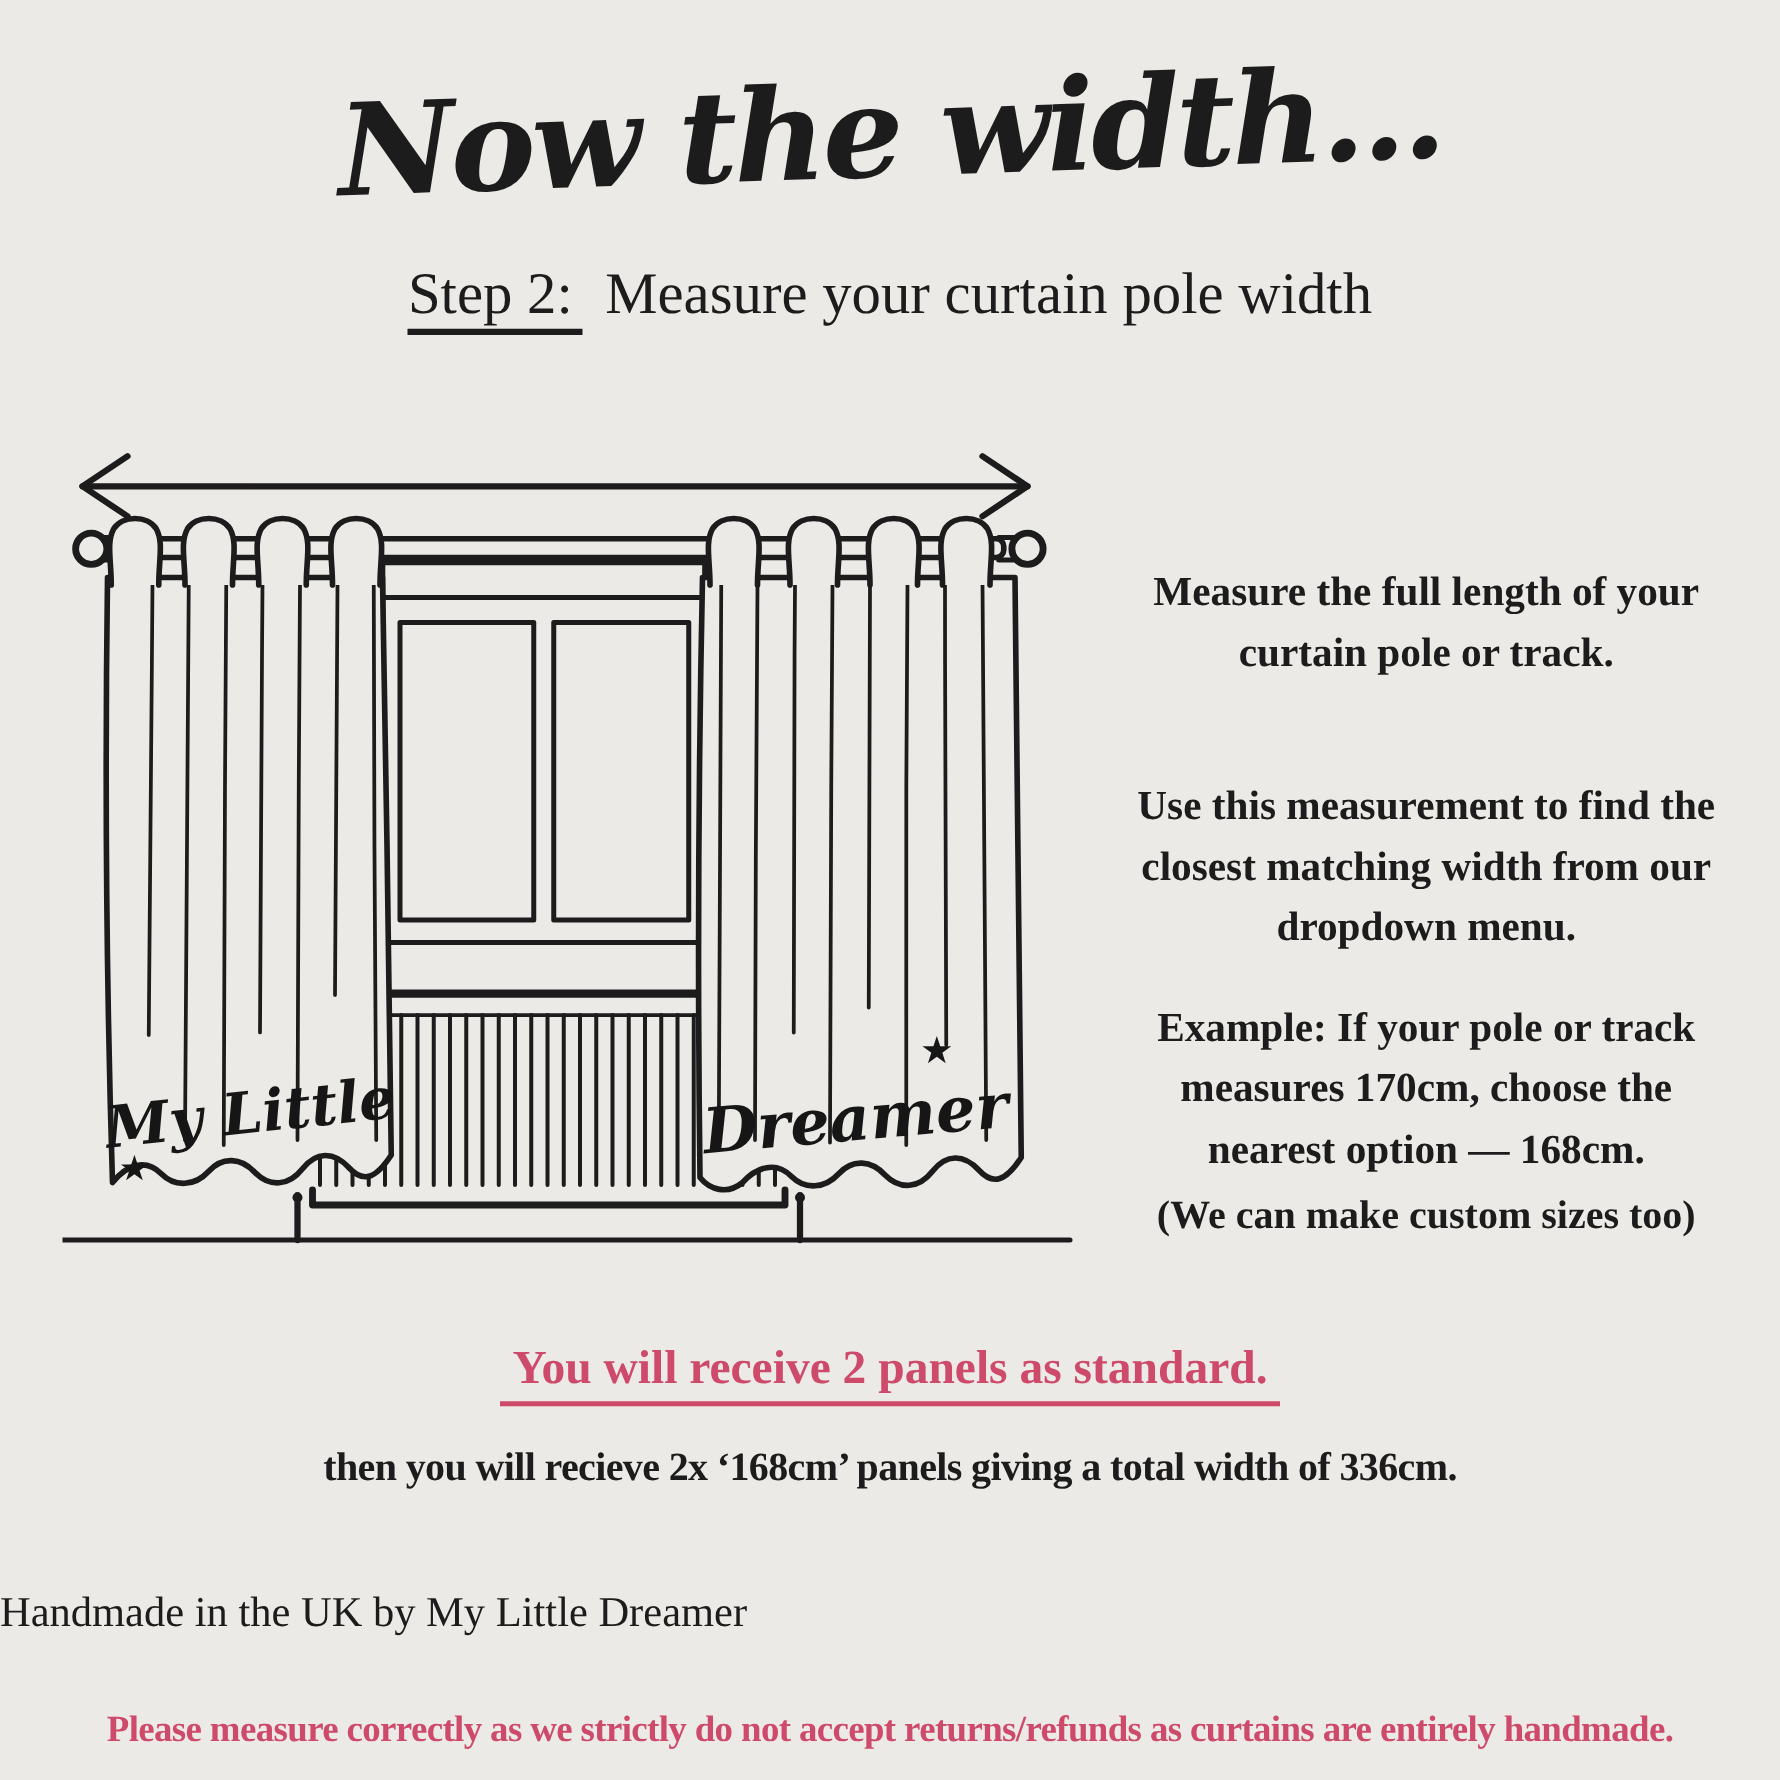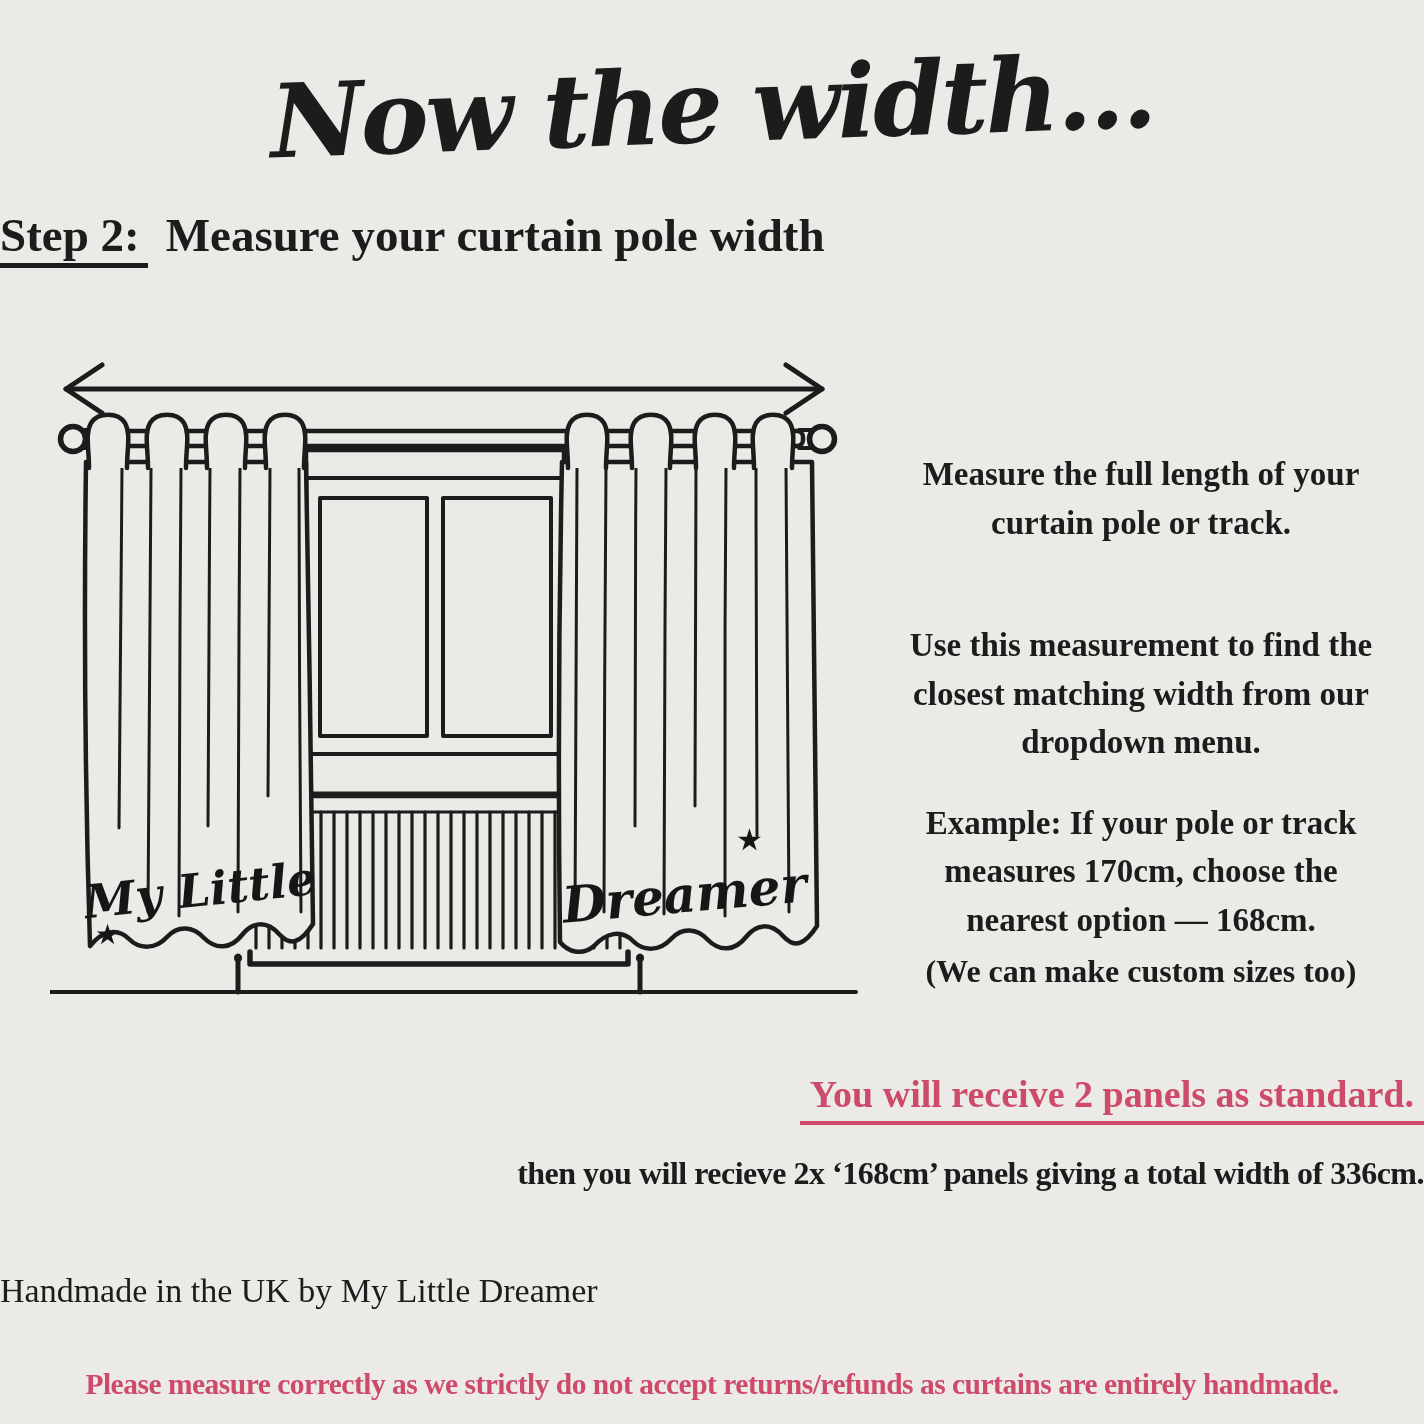--- a/index.html
+++ b/index.html
@@ -12,38 +12,38 @@
   .title {
     position:absolute; top:46px; left:0; width:100%;
     text-align:center;
     font-family:"DejaVu Serif", serif;
     font-style:italic; font-weight:700;
     font-size:102px; letter-spacing:-3px;
     transform:rotate(-2deg);
   }
   .step {
     position:absolute; top:208px; left:0; width:100%;
-    font-size:47px; font-weight:700;
+    text-align:center; font-size:47px; font-weight:400;
   }
   .step .underlined {
     border-bottom:5px solid currentColor;
     padding-bottom:2px; padding-right:8px; margin-right:18px;
   }
   .illo { position:absolute; left:50px; top:356px; }
 
   .col {
     position:absolute; left:858px; top:438px; width:566px;
     text-align:center; font-weight:700; font-size:33px; line-height:48.5px;
   }
   .col p { margin:12px; }
   .col .p2 { margin-top:74px; }
   .col .p3 { margin-top:32px; }
   .col .note { margin-top:4px; font-size:32px; line-height:30px; }
 
-  .panels { position:absolute; top:1072px; left:0; width:100%; text-align:right; }
+  .panels { position:absolute; top:1072px; left:0; width:100%; text-align:center; }
   .panels .head {
     display:inline-block; color:#CE4A6B; font-size:38px; font-weight:700;
     border-bottom:4px solid currentColor; padding:0 10px 5px 10px; line-height:44px;
   }
   .panels .l1 { margin-top:46px; font-size:32px; font-weight:700; white-space:nowrap; }
   .panels .l2 { margin-top:30px; font-size:32px; font-weight:700; white-space:nowrap; letter-spacing:-0.5px; }
 
   .footer { position:absolute; top:1272px; left:0; width:100%; }
   .footer .f1 { font-size:34px; font-weight:400; }
   .footer .f2 { margin-top:4px; font-size:33px; font-weight:700; }

